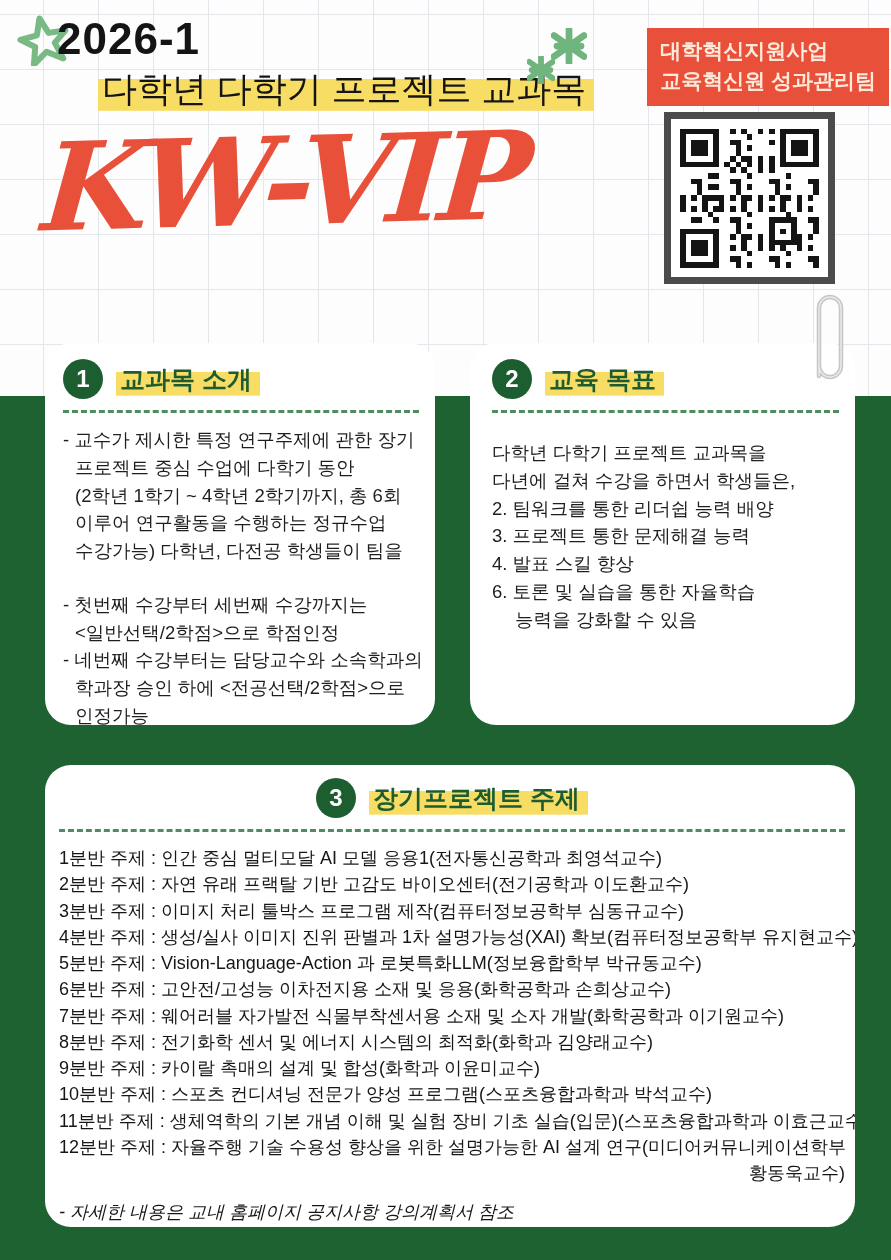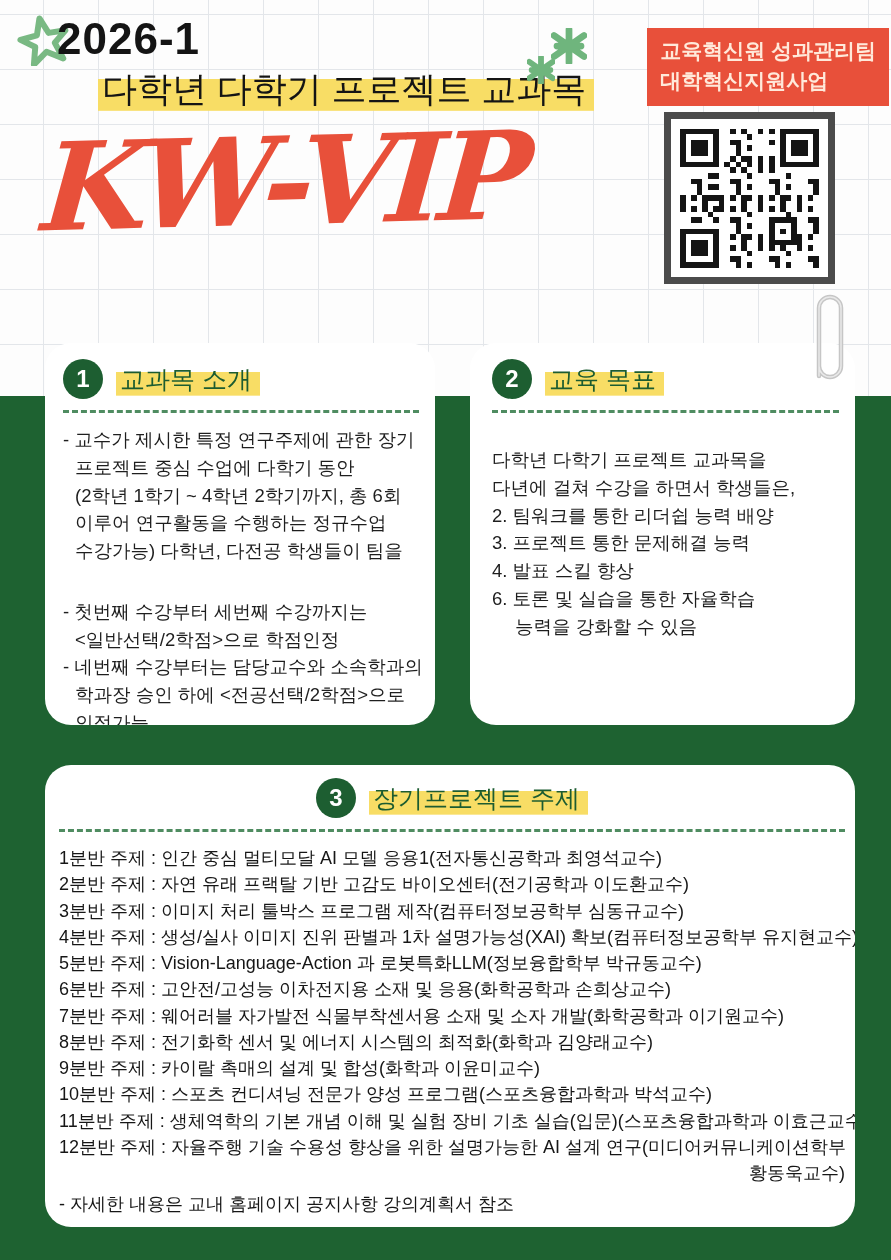--- a/index.html
+++ b/index.html
@@ -53,33 +53,33 @@
   .card2{left:470px;top:343px;width:385px;height:382px;padding:16px 16px 0 22px;}
   .card3{left:45px;top:765px;width:810px;height:462px;padding:13px 10px 0 14px;}
 
   .card-head{display:flex;align-items:center;gap:13px;}
   .card-head.center{justify-content:center;}
   .num{
     flex:0 0 auto;width:40px;height:40px;border-radius:50%;
     background:#1d5e31;color:#fff;font-size:24px;font-weight:bold;
     display:flex;align-items:center;justify-content:center;
   }
-  .card-title{font-size:25px;font-weight:normal;color:#1c5c30;white-space:nowrap;}
+  .card-title{font-size:25px;font-weight:bold;color:#1c5c30;white-space:nowrap;}
   .divider{border:none;border-top:3px dashed #4f8c61;margin:11px 0 13px 0;}
 
   .body-text{font-size:18.5px;line-height:1.5;color:#1e1e1e;}
   .body-text div{white-space:nowrap;}
   .cont{padding-left:12px;}
-  .gap{margin-top:33px;}
+  .gap{margin-top:26px;}
   .goal-cont{padding-left:23px;}
 
   .topics{font-size:18px;line-height:1.46;color:#161616;margin-top:2px;}
   .topics div{white-space:nowrap;}
   .topic-cont{padding-left:152px;text-align:right;}
-  .note{margin-top:5px;}
+  .note{margin-top:13px;font-style:italic;}
 </style>
 </head>
 <body>
 
 <div class="poster">
 
   <div class="top">
     <svg class="star" viewBox="0 0 56 52">
       <path d="M28 4 L34 20 L51 21 L38 31 L43 48 L28 38 L13 48 L18 31 L5 21 L22 20 Z" fill="none" stroke="#79b983" stroke-width="6" stroke-linejoin="round" transform="rotate(-12 28 26)"></path>
     </svg>
@@ -93,22 +93,22 @@
     <svg class="spark-big" viewBox="0 0 24 24">
       <path d="M12 1 V23 M2 5 L22 19 M2 19 L22 5 M4 12 H20" stroke="#6fb57d" stroke-width="4.5" stroke-linecap="round" fill="none"></path>
     </svg>
     <svg class="spark-small" viewBox="0 0 24 24">
       <path d="M12 1 V23 M2 5 L22 19 M2 19 L22 5 M4 12 H20" stroke="#6fb57d" stroke-width="5" stroke-linecap="round" fill="none"></path>
     </svg>
 
     <div class="logo">KW-VIP</div>
 
     <div class="badge">
+      <div>대학혁신지원사업</div>
       <div>교육혁신원 성과관리팀</div>
-      <div>대학혁신지원사업</div>
     </div>
 
     <div class="qr-frame">
       <svg viewBox="0 0 25 25" shape-rendering="crispEdges">
           <g fill="#141414">
             <rect x="0" y="0" width="1" height="1"></rect>
             <rect x="1" y="0" width="1" height="1"></rect>
             <rect x="2" y="0" width="1" height="1"></rect>
             <rect x="3" y="0" width="1" height="1"></rect>
             <rect x="4" y="0" width="1" height="1"></rect>

